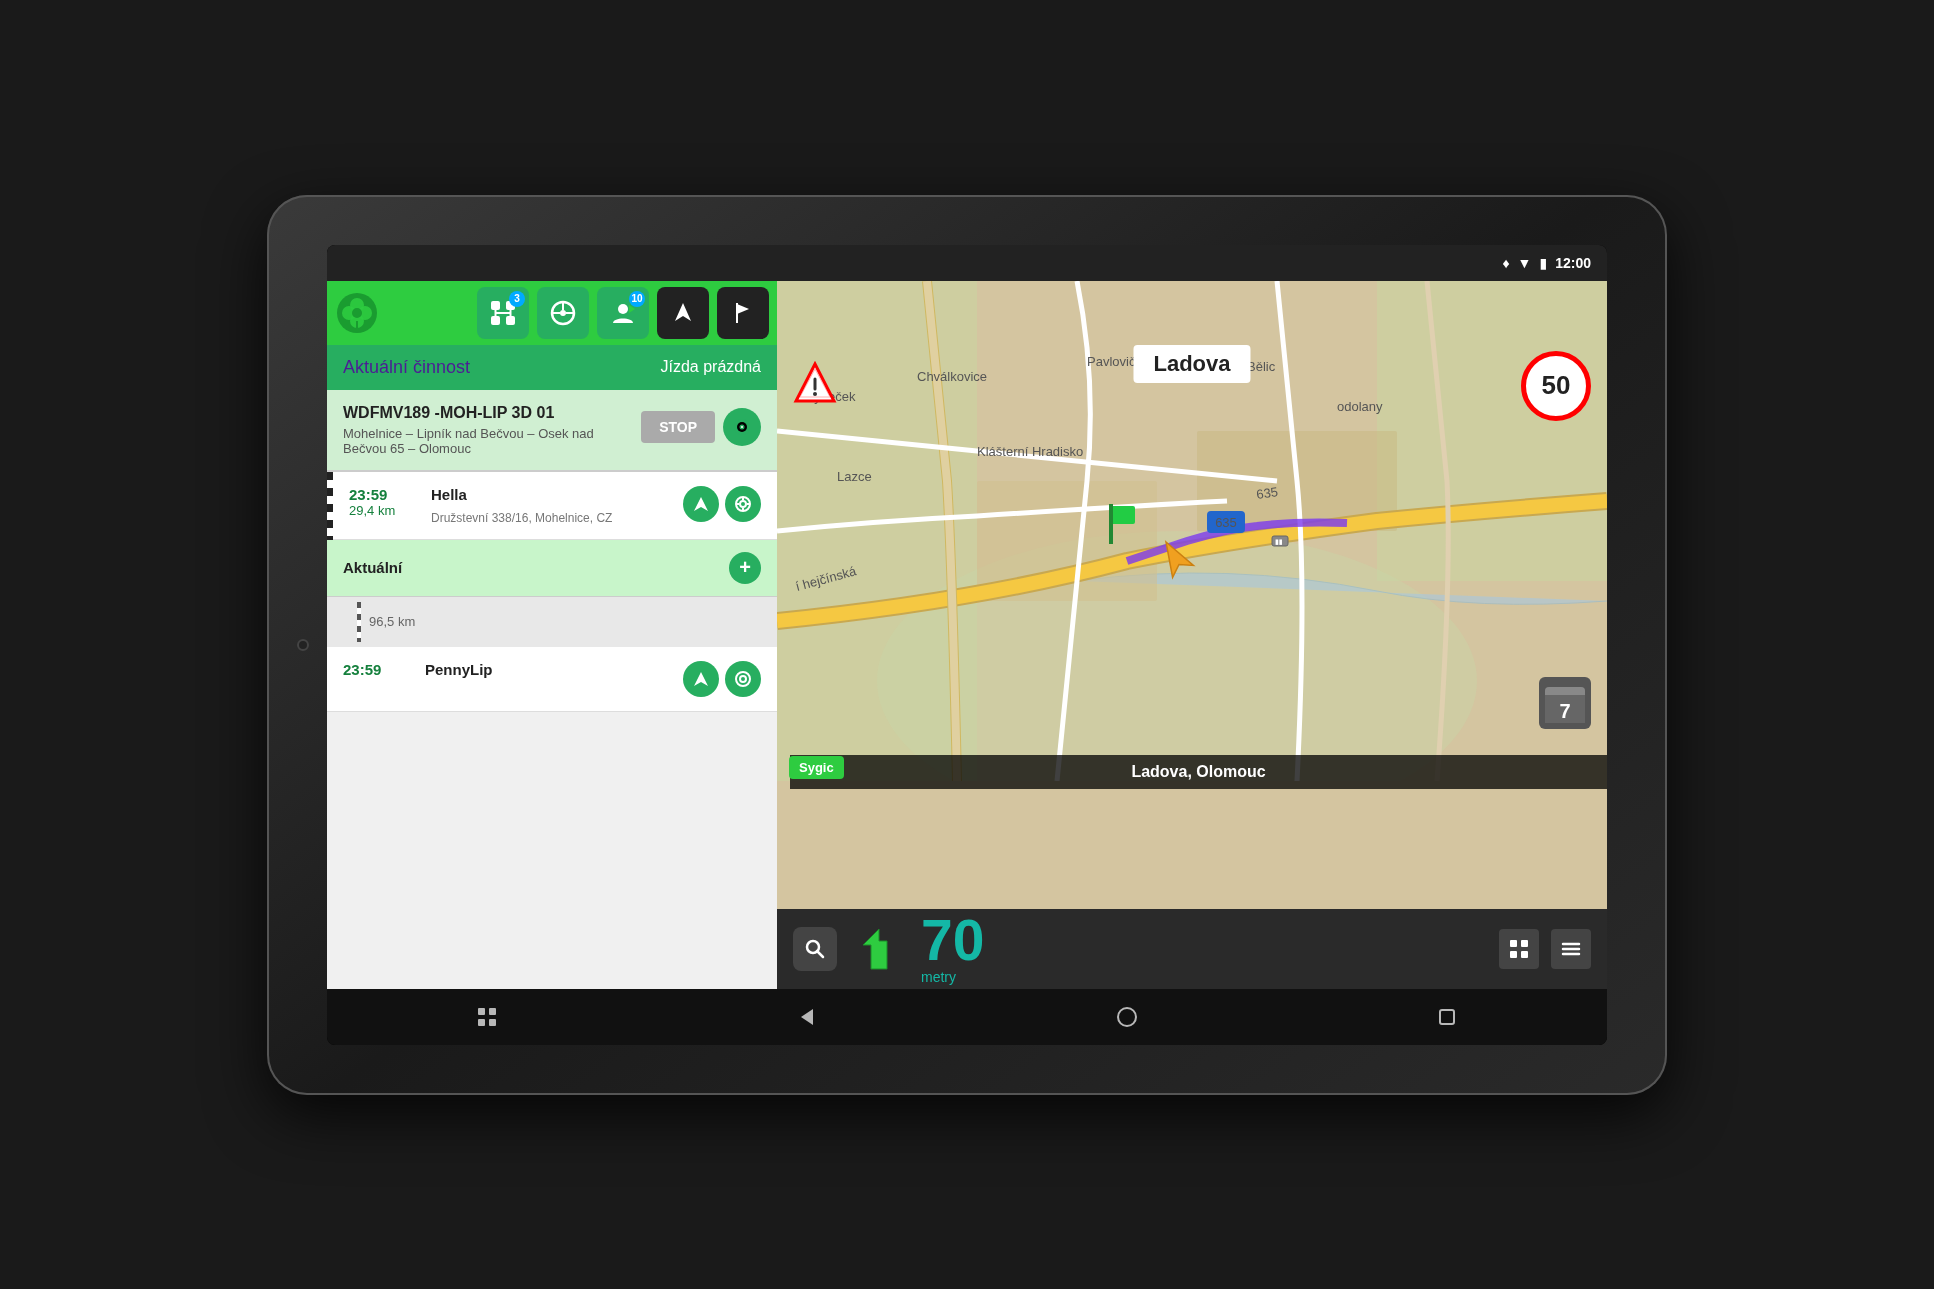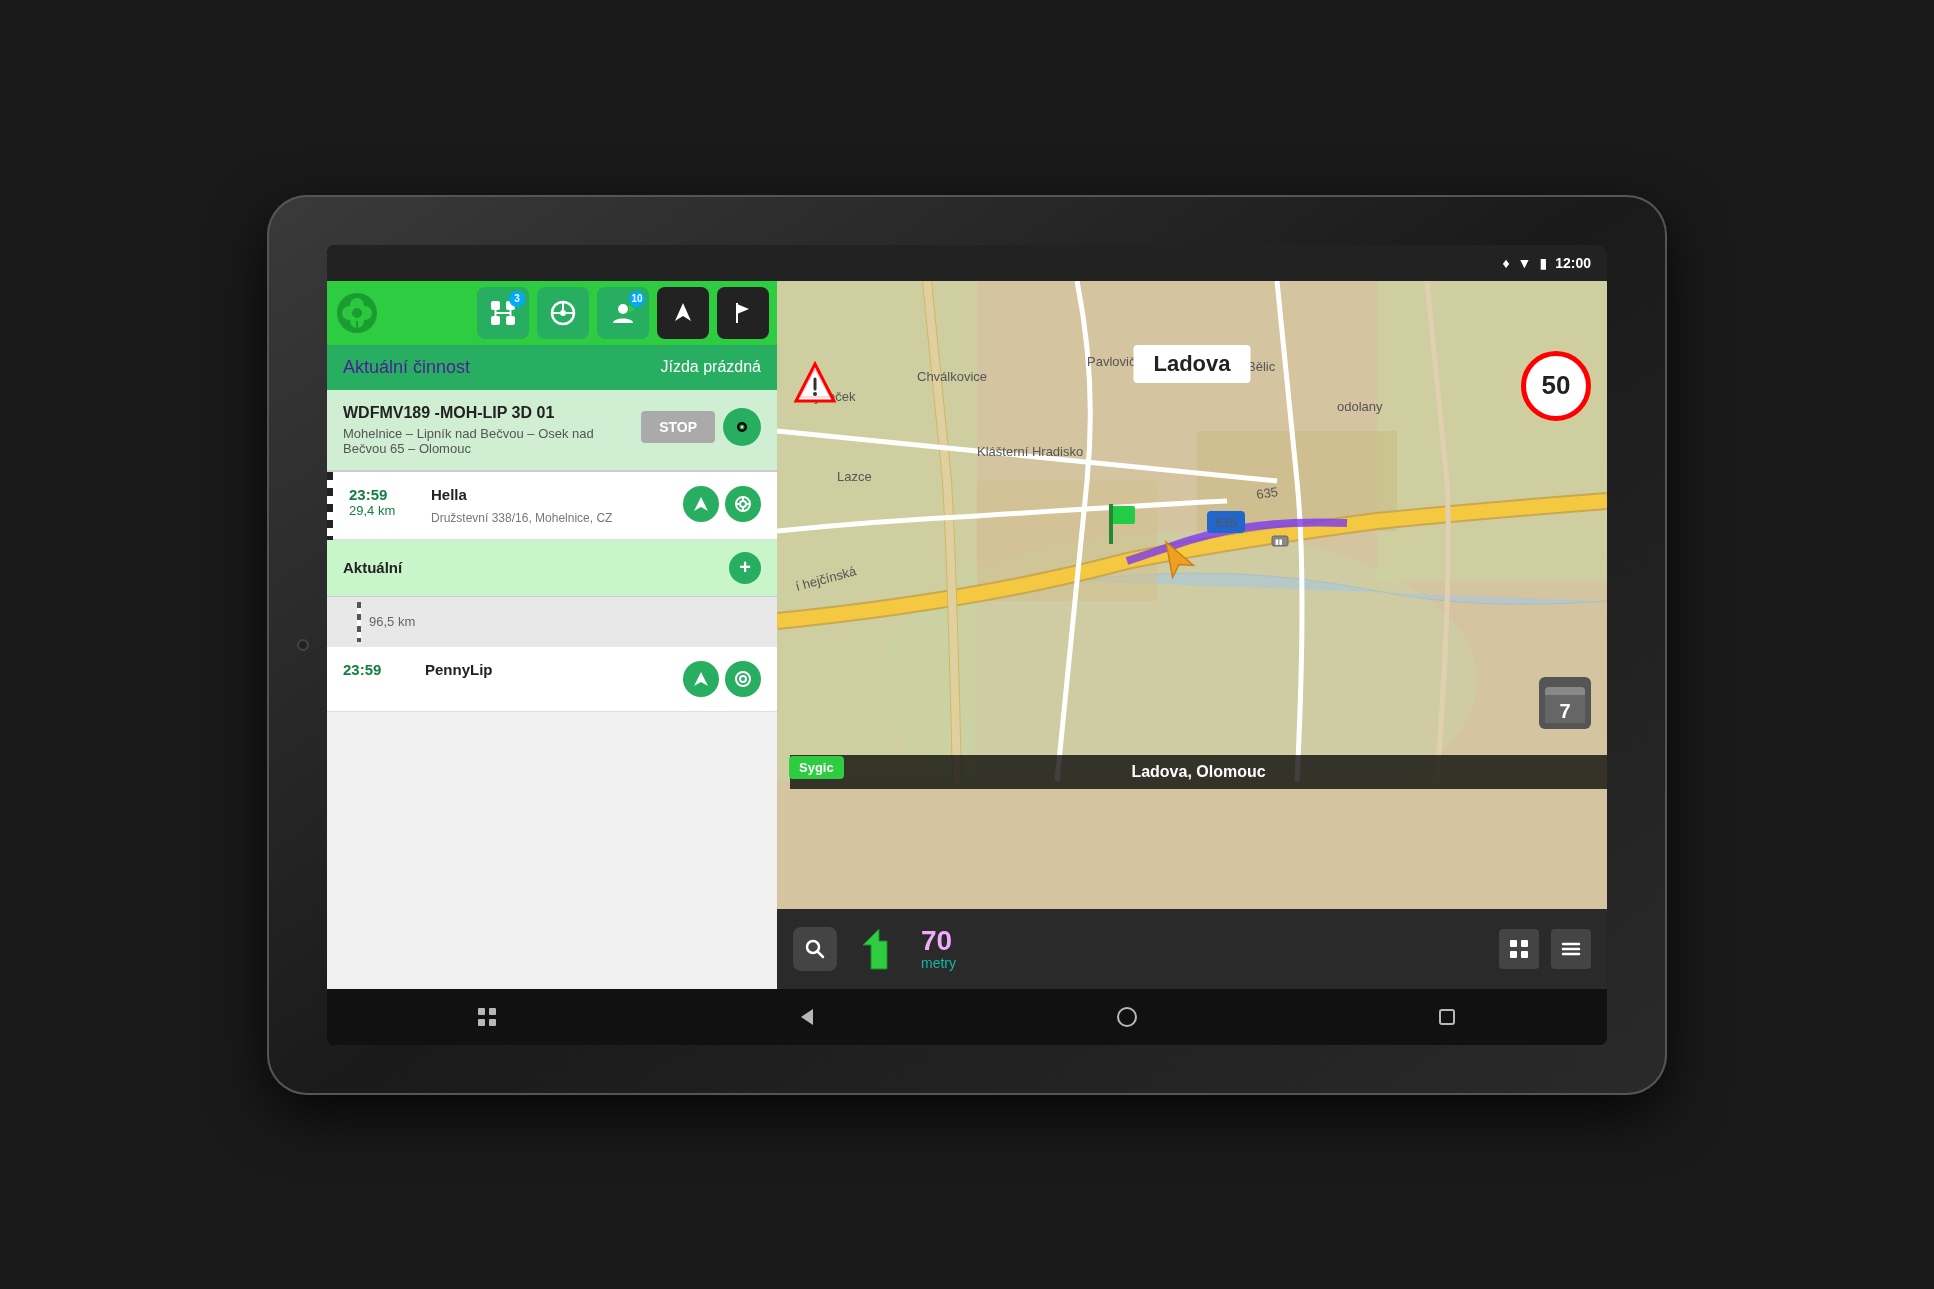--- a/index.html
+++ b/index.html
@@ -397,22 +397,22 @@
       justify-content: center;
     }
 
     .distance-display {
       display: flex;
       flex-direction: column;
       align-items: flex-start;
     }
 
     .distance-number {
-      color: #f0abfc;
-      font-size: 28px;
+      color: #14b8a6;
+      font-size: 57px;
       font-weight: bold;
       line-height: 1;
     }
 
     .distance-unit {
       color: #14b8a6;
       font-size: 14px;
     }
 
     .grid-btn {

